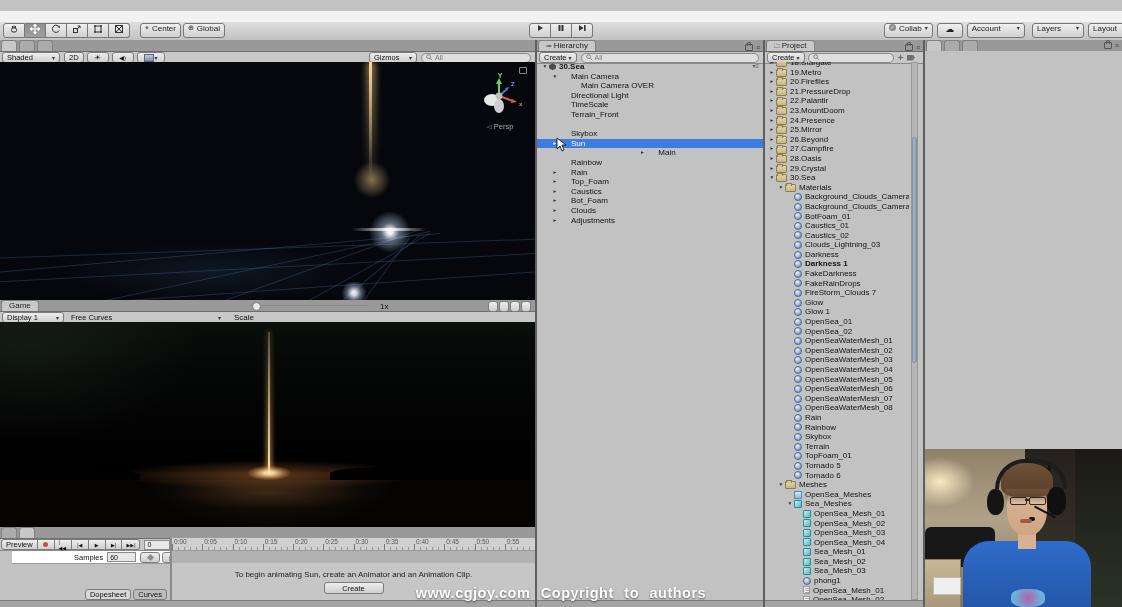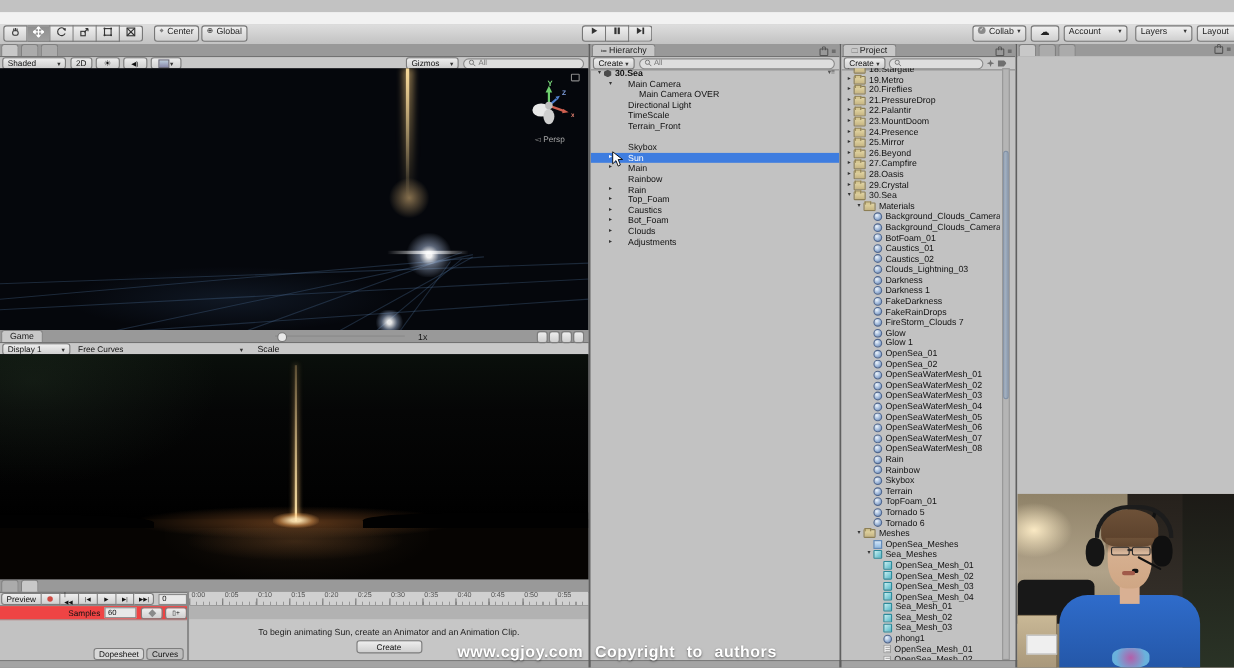--- a/index.html
+++ b/index.html
@@ -326,21 +326,21 @@
           <span>▶</span>
         </span>
       <span class="mini-btn" style="border-radius:0;border-left:none;width:12px;justify-content:center;font-size:5px;">
           <span>▶|</span>
         </span>
       <span class="mini-btn" style="border-radius:0 3px 3px 0;border-left:none;width:13px;justify-content:center;font-size:5px;">
           <span>▶▶|</span>
         </span>
       <span style="margin-left:4px;width:30px;height:8px;background:#e8e8e8;border:1px solid #8a8a8a;font-size:7px;display:flex;align-items:center;padding:0 2px;">0</span>
     </div>
-    <div class="abs row" style="left:0;top:24px;width:170px;height:12px;background:#ef4444;border-bottom:1px solid #9a9a9a;font-size:7.5px;">
+    <div class="abs row" style="left:12px;top:24px;width:170px;height:12px;background:#ffffff;border-bottom:1px solid #9a9a9a;font-size:7.5px;">
       <span style="margin-left:62px;">Samples</span>
       <span style="margin-left:4px;width:28px;height:8px;background:#e8e8e8;border:1px solid #8a8a8a;font-size:7px;display:flex;align-items:center;padding:0 2px;">60</span>
       <span class="mini-btn" style="margin-left:4px;width:12px;justify-content:center;">
           <span style="width:5px;height:5px;background:#8a8a8a;transform:rotate(45deg);display:inline-block;"></span>
         </span>
       <span class="mini-btn" style="margin-left:2px;width:12px;justify-content:center;font-size:6px;">
           <span>▯+</span>
         </span>
     </div>
     <div class="abs" style="left:0;top:37px;width:170px;height:24px;background:#c2c2c2;"></div>
@@ -464,21 +464,21 @@
         <div class="trow" style="padding-left: 14px;">
           <span class="arrow"></span>
           <span class="icon"></span>
           <span class="lbl">Skybox</span>
         </div>
         <div class="trow selected" style="padding-left: 14px;">
           <span class="arrow">▸</span>
           <span class="icon"></span>
           <span class="lbl">Sun</span>
         </div>
-        <div class="trow" style="padding-left: 14px;">
+        <div class="trow" style="padding-left: 14px; justify-content: center;">
           <span class="arrow">▸</span>
           <span class="icon"></span>
           <span class="lbl">Main</span>
         </div>
         <div class="trow" style="padding-left: 14px;">
           <span class="arrow"></span>
           <span class="icon"></span>
           <span class="lbl">Rainbow</span>
         </div>
         <div class="trow" style="padding-left: 14px;">
@@ -636,21 +636,21 @@
         <div class="trow ic-material" style="padding-left: 21px;">
           <span class="arrow"></span>
           <span class="icon"></span>
           <span class="lbl">Clouds_Lightning_03</span>
         </div>
         <div class="trow ic-material" style="padding-left: 21px;">
           <span class="arrow"></span>
           <span class="icon"></span>
           <span class="lbl">Darkness</span>
         </div>
-        <div class="trow ic-material" style="padding-left: 21px;">
+        <div class="trow ic-material" style="padding-left: 21px; font-weight: bold;">
           <span class="arrow"></span>
           <span class="icon"></span>
           <span class="lbl">Darkness 1</span>
         </div>
         <div class="trow ic-material" style="padding-left: 21px;">
           <span class="arrow"></span>
           <span class="icon"></span>
           <span class="lbl">FakeDarkness</span>
         </div>
         <div class="trow ic-material" style="padding-left: 21px;">

